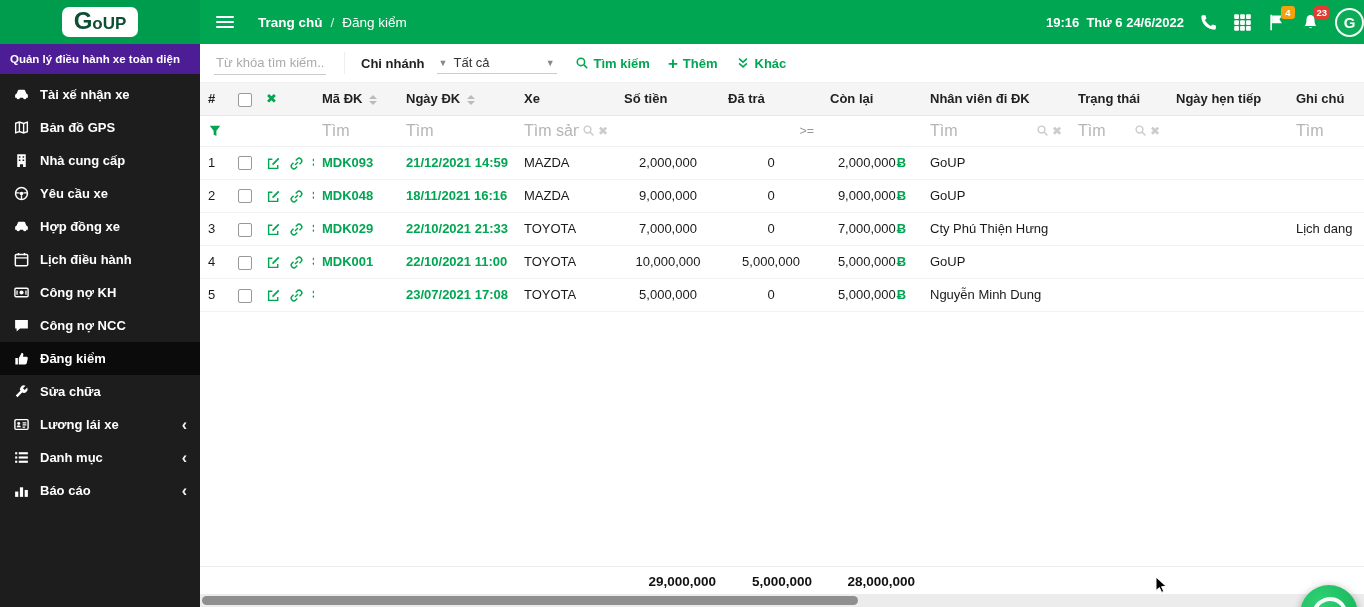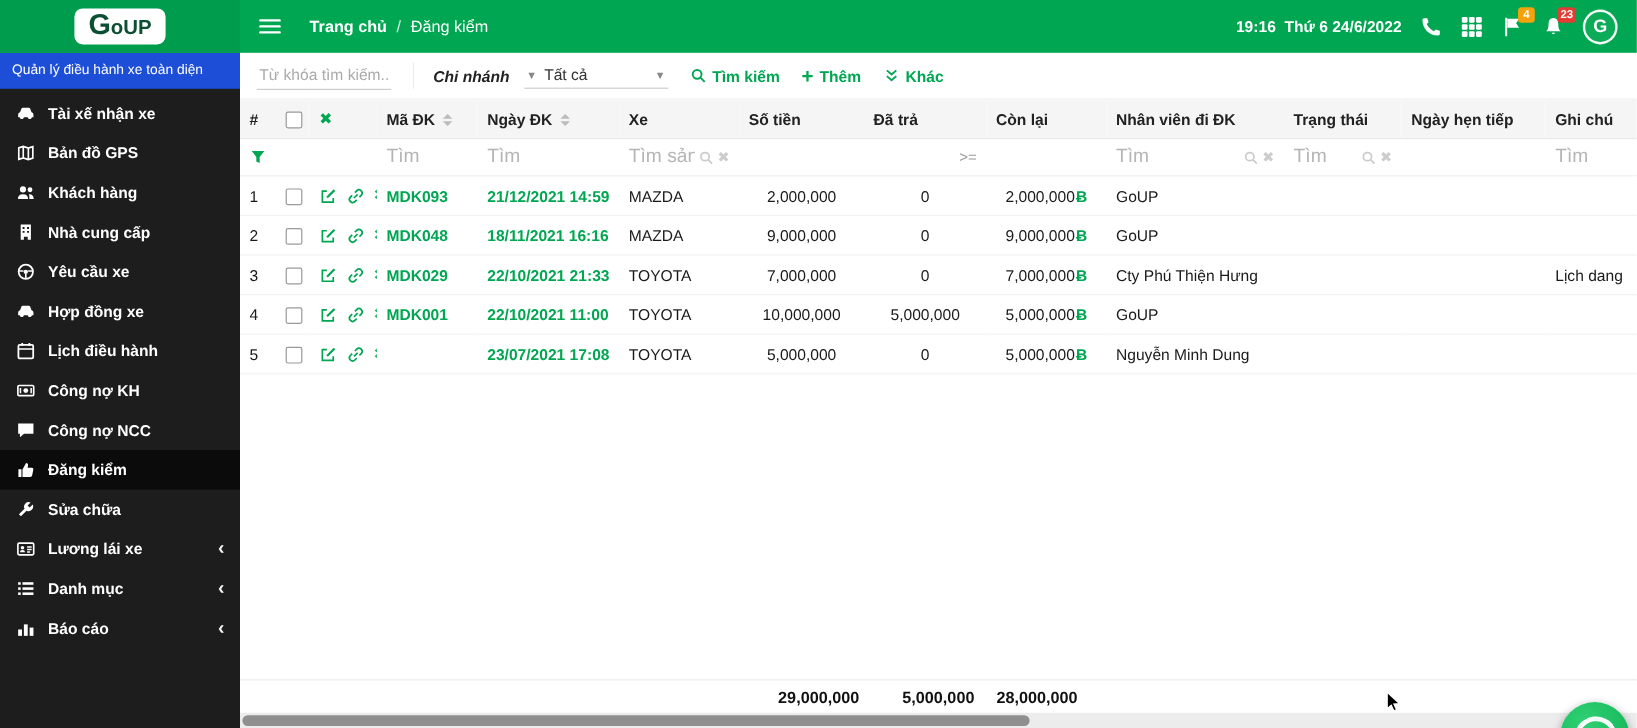--- a/index.html
+++ b/index.html
@@ -14,52 +14,52 @@
     display:flex; align-items:center; justify-content:center; }
   .logo-box { background:#fff; border-radius:7px; padding:2px 12px 4px;
     font-weight:bold; color:#0d4f33; line-height:1; display:flex; align-items:baseline; }
   .logo-g { font-size:24px; }
   .logo-rest { font-size:17px; }
   .hamburger { margin-left:16px; width:18px; display:flex; flex-direction:column; gap:3px; cursor:pointer; }
   .hamburger i { height:2px; background:#fff; border-radius:1px; }
   .breadcrumb { margin-left:24px; color:#fff; font-size:13.5px; display:flex; gap:8px; align-items:center; }
   .bc-home { font-weight:bold; cursor:pointer; }
   .bc-sep { opacity:.85; }
-  .topbar-right { margin-left:auto; display:flex; align-items:center; gap:15px; padding-right:16px; }
+  .topbar-right { margin-left:auto; display:flex; align-items:center; gap:15px; }
   .datetime { color:#fff; font-weight:bold; font-size:13px; white-space:pre; }
   .tb-icon { width:19px; height:19px; position:relative; color:#fff; cursor:pointer; }
   .tb-icon svg { width:19px; height:19px; display:block; }
   .badge { position:absolute; top:-7px; right:-9px; min-width:14px; height:13px; border-radius:3px;
     font-size:9.5px; font-weight:bold; color:#fff; display:flex; align-items:center; justify-content:center; padding:0 2px; }
   .badge.orange { background:#f3a20c; }
   .badge.red { background:#e23c33; }
   .avatar { width:29px; height:29px; border-radius:50%; background:#0cab58;
     border:2px solid rgba(255,255,255,.95); color:#fff; font-weight:bold;
     display:flex; align-items:center; justify-content:center; font-size:15px; cursor:pointer; }
 
   
   .sidebar { position:absolute; top:44px; left:0; width:200px; height:563px; background:var(--sidebar); }
-  .tagline { background:#1d4ed8; color:#fff; font-size:11.5px; font-weight:normal; padding:9px 10px; }
+  .tagline { background:#4c1d95; color:#fff; font-size:11.5px; font-weight:bold; padding:9px 10px; }
   .menu { list-style:none; margin:0; padding:4px 0; }
   .menu-item { display:flex; align-items:center; gap:10px; padding:8px 13px;
     color:#fff; font-size:13px; font-weight:bold; cursor:pointer; }
   .menu-item.active { background:#0b0b0b; }
   .mi-icon { flex:0 0 17px; width:17px; height:17px; color:#fff; }
   .mi-icon svg { width:17px; height:17px; display:block; }
   .mi-chevron { margin-left:auto; font-size:16px; line-height:1; opacity:.95; }
 
   
   .content { position:absolute; top:44px; left:200px; width:1164px; height:563px; background:#fff; overflow:hidden; }
 
   .toolbar { height:39px; display:flex; align-items:center; padding:0 14px; gap:18px; border-bottom:1px solid #f0f0f0; }
   .kw-input { border:none; outline:none; border-bottom:1px solid #ccc; font-size:13px;
     width:112px; padding:4px 2px; color:#333; background:transparent; }
   .kw-input::placeholder { color:#aaa; }
   .branch-group { display:flex; align-items:center; gap:12px; padding-left:16px; border-left:1px solid #eee; }
-  .branch-label { font-weight:bold; font-size:13px; color:#222;font-style:italic; }
+  .branch-label { font-weight:bold; font-size:13px; color:#222; }
   .branch-select { display:flex; align-items:center; gap:6px; border-bottom:1px solid #ccc;
     padding:3px 2px; font-size:13px; color:#333; min-width:120px; cursor:pointer; }
   .caret { color:#888; font-size:9px; }
   .caret.right { margin-left:auto; }
   .tb-btn { display:flex; align-items:center; gap:5px; background:none; border:none;
     color:var(--green); font-weight:bold; font-size:13px; cursor:pointer; padding:0;
     font-family:"Liberation Sans","DejaVu Sans",sans-serif; }
   .tb-btn svg { width:14px; height:14px; display:block; }
   .plus-glyph { font-size:17px; line-height:1; }
 
@@ -96,21 +96,21 @@
   .act { color:var(--green); display:inline-block; width:15px; height:15px; margin-right:4px;
     cursor:pointer; vertical-align:middle; }
   .act svg { width:15px; height:15px; display:block; }
 
   
   .totals { position:absolute; left:0; right:0; bottom:13px; height:28px;
     border-top:1px solid #ececec; background:#fff; font-weight:bold; font-size:13.5px; color:#111; }
   .totals span { position:absolute; top:7px; }
   .t-amount { right:648px; }
   .t-paid { right:552px; }
-  .t-remaining { right:466px; }
+  .t-remaining { right:449px; }
   .hscroll { position:absolute; left:0; right:0; bottom:0; height:13px; background:#ececec; cursor:pointer; }
   .thumb { position:absolute; left:2px; top:2px; width:656px; height:9px; background:#8f8f8f; border-radius:5px; cursor:grab; }
 
   
   .fab { position:absolute; left:1300px; top:585px; width:58px; height:58px; border-radius:50%;
     background:radial-gradient(circle at 35% 30%, #2fd173, #0fae53); box-shadow:0 2px 8px rgba(0,0,0,.35);
     z-index:20; cursor:pointer; }
   .fab::after { content:""; position:absolute; left:12px; top:12px; width:28px; height:28px;
     border-radius:50%; border:4px solid rgba(255,255,255,.95); border-bottom-color:transparent;
     transform:rotate(-30deg); }
@@ -188,32 +188,20 @@
     <span class="mi-label">Tài xế nhận xe</span>
 
   </li>
       <li class="menu-item">
     <span class="mi-icon">
           <svg viewBox="0 0 16 16">
             <path fill="none" stroke="currentColor" stroke-width="1.3" d="M2.5 4 L6 2.8 L10 4.2 L13.5 3 V12 L10 13.2 L6 11.8 L2.5 13 Z M6 2.8 V11.8 M10 4.2 V13.2"></path>
           </svg>
         </span>
     <span class="mi-label">Bản đồ GPS</span>
-
-  </li>
-      <li class="menu-item">
-    <span class="mi-icon">
-          <svg viewBox="0 0 16 16" fill="currentColor">
-            <circle cx="5.8" cy="5.5" r="2.4"></circle>
-            <path d="M1.8 13 Q1.8 9.3 5.8 9.3 Q9.8 9.3 9.8 13 Z"></path>
-            <circle cx="11.3" cy="5.8" r="1.9"></circle>
-            <path d="M10.6 9.1 Q14.2 9.4 14.2 13 H10.8 Q10.8 10.6 10.6 9.1 Z"></path>
-          </svg>
-        </span>
-    <span class="mi-label">Khách hàng</span>
 
   </li>
       <li class="menu-item">
     <span class="mi-icon">
           <svg viewBox="0 0 16 16" fill="currentColor" fill-rule="evenodd">
             <path d="M4 2 H12 V14 H9.5 V11.5 H6.5 V14 H4 Z M5.5 4 H7 V5.5 H5.5 Z M9 4 H10.5 V5.5 H9 Z M5.5 7 H7 V8.5 H5.5 Z M9 7 H10.5 V8.5 H9 Z"></path>
           </svg>
         </span>
     <span class="mi-label">Nhà cung cấp</span>
 

